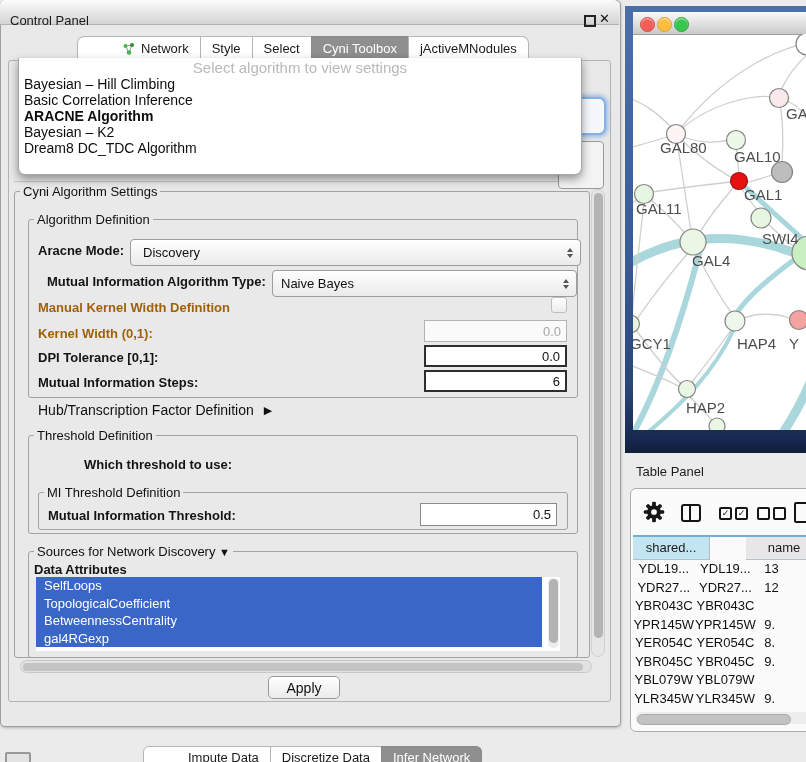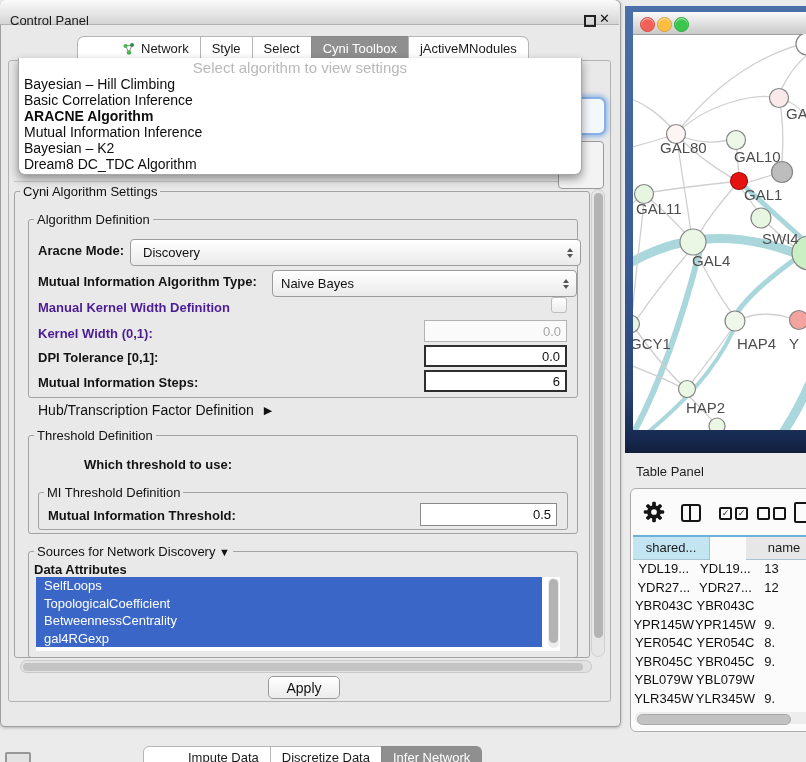--- a/index.html
+++ b/index.html
@@ -42,21 +42,21 @@
               background:#f4f8fd;box-shadow:0 0 4px 2px rgba(110,160,225,.65);z-index:5;}
   .frag-box{left:558px;top:141px;width:44px;height:46px;border:1px solid #9a9a9a;border-radius:4px;
             background:#f3f3f3;z-index:4;}
 
   
   fieldset.fs{position:absolute;margin:0;padding:0;border:1px solid #a3a3a3;border-radius:3px;background:transparent;}
   fieldset.fs legend{font-size:13px;padding:0 3px;margin-left:5px;color:#111;white-space:nowrap;}
   legend.blue{color:#2323cc;}
   legend.green{color:#2ecc2e;}
   .flabel{font-size:13px;font-weight:bold;color:#141414;white-space:nowrap;}
-  .flabel.dis{color:#4c1d95;}
+  .flabel.dis{color:#a16207;}
   .combo{background:linear-gradient(#ffffff,#eaeaea);border:1px solid #9c9c9c;border-radius:4px;
          font-size:13px;color:#111;display:flex;align-items:center;padding-left:8px;
          box-shadow:inset 0 1px 0 #fff;}
   .arrows{position:absolute;right:7px;top:50%;transform:translateY(-50%);display:flex;flex-direction:column;gap:2px;}
   .tri-up{width:0;height:0;border-left:3.5px solid transparent;border-right:3.5px solid transparent;border-bottom:4.5px solid #555;}
   .tri-down{width:0;height:0;border-left:3.5px solid transparent;border-right:3.5px solid transparent;border-top:4.5px solid #555;}
   input.fld{position:absolute;font-family:inherit;font-size:13px;text-align:right;padding:0 5px;margin:0;
             border:1px solid #8a8a8a;background:#fff;color:#111;box-sizing:border-box;}
   input.fld.strong{border:2px solid #2e2e2e;}
   input.fld.dis{border:1px solid #b3b3b3;background:#fafafa;color:#a5a5a5;}
@@ -160,21 +160,20 @@
   <div class="abs hline" style="left:14px;top:181px;width:574px;"></div>
 
   <div class="abs frag-combo"></div>
   <div class="abs frag-box"></div>
 
   <div class="abs popup">
     <div class="pop-prompt">Select algorithm to view settings</div>
   <div class="pop-item">Bayesian – Hill Climbing</div>
       <div class="pop-item">Basic Correlation Inference</div>
       <div class="pop-item bold">ARACNE Algorithm</div>
-      <div class="pop-item">Mutual Information Inference</div>
       <div class="pop-item">Bayesian – K2</div>
       <div class="pop-item">Dream8 DC_TDC Algorithm</div>
     </div>
 
   <fieldset class="fs" style="left:14px;top:184px;width:574px;height:472px;">
     <legend>Cyni Algorithm Settings</legend>
   </fieldset>
 
   <fieldset class="fs" style="left:28px;top:212px;width:548px;height:184px;">
     <legend class="blue">Algorithm Definition</legend>
@@ -182,21 +181,21 @@
 
   <div class="abs flabel" style="left:38px;top:243px;">Aracne Mode:</div>
   <div class="abs combo" style="left:130px;top:239px;width:437px;height:25px;padding-left:12px;">
     <span>Discovery</span>
     <span class="arrows">
         <span class="tri-up"></span>
         <span class="tri-down"></span>
       </span>
   </div>
 
-  <div class="abs flabel" style="left:38px;top:274px;">Mutual Information Algorithm Type:</div>
+  <div class="abs flabel" style="left:47px;top:274px;">Mutual Information Algorithm Type:</div>
   <div class="abs combo" style="left:272px;top:270px;width:295px;height:25px;">
     <span>Naive Bayes</span>
     <span class="arrows">
         <span class="tri-up"></span>
         <span class="tri-down"></span>
       </span>
   </div>
 
   <div class="abs flabel dis" style="left:38px;top:300px;">Manual Kernel Width Definition</div>
   <div class="abs checkbox" style="left:551px;top:297px;"></div>

